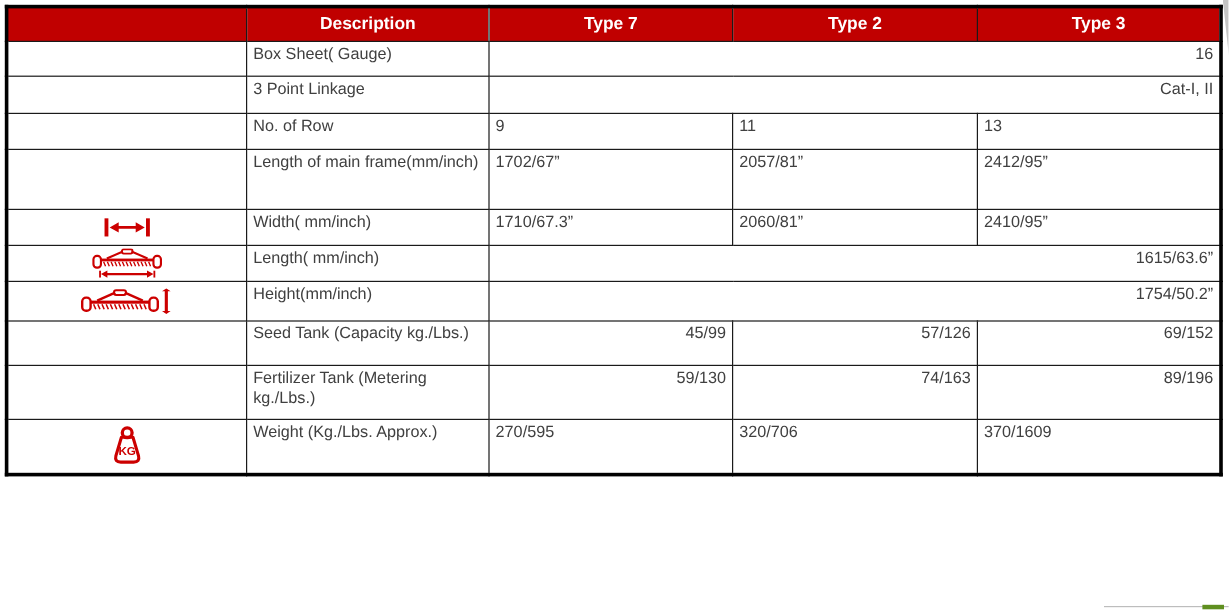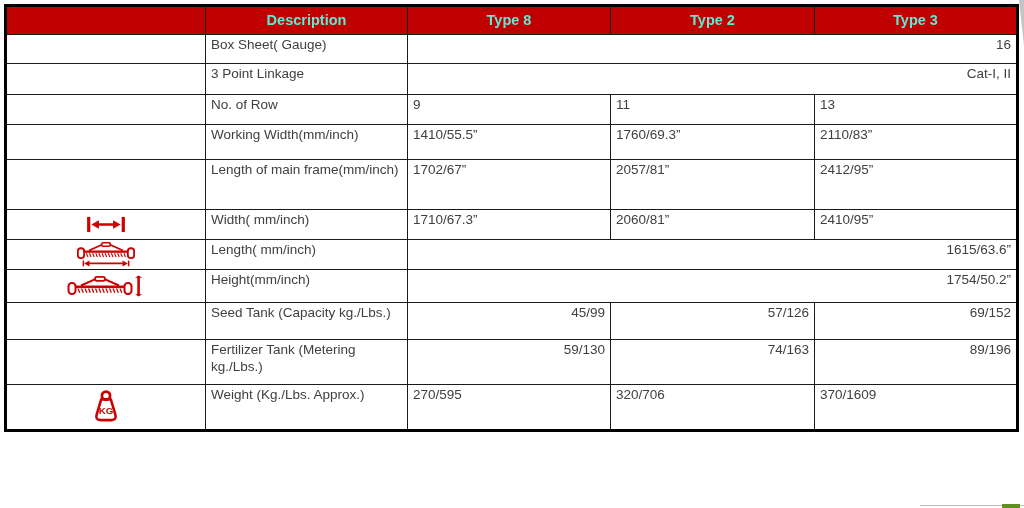--- a/index.html
+++ b/index.html
@@ -2,21 +2,21 @@
 <html><head>
 <meta charset="utf-8">
 <style>
   html,body{margin:0;padding:0;width:1024px;height:508px;background:#ffffff;overflow:hidden;
     font-family:"Liberation Sans",sans-serif;}
   .stage{position:relative;width:1024px;height:508px;}
   table.spec{position:absolute;left:4px;top:4px;border-collapse:collapse;table-layout:fixed;
     border:3px solid #000;}
   td,th{border:1.5px solid #1a1a1a;padding:2px 5px;font-size:13.5px;color:#404040;
     line-height:1.25;vertical-align:top;overflow:hidden;}
-  th{background:#C00000;color:#5eead4;font-weight:bold;font-size:14.5px;
+  th{background:#C00000;color:#ffffff;font-weight:bold;font-size:14.5px;
     text-align:center;vertical-align:middle;padding:2px 4px;}
   td.icon-cell{text-align:center;vertical-align:middle;padding:1px 2px;}
   td.desc{text-align:left;}
   td.val-l{text-align:left;}
   td.val-c{text-align:right;}
   
   tr.hh td,tr.hh th{height:23px;}
   tr.r0 td{height:24px;} tr.r1 td{height:26px;} tr.r2 td{height:31px;}
   tr.r3 td{height:53px;} tr.r4 td{height:25px;margin-left:48px;} tr.r5 td{height:30px;}
   tr.r6 td{height:45px;} tr.r7 td{height:25px;} tr.r8 td{height:25px;}
@@ -39,21 +39,21 @@
         <col style="width:202px">
         <col style="width:203px">
       <col style="width:204px">
         <col style="width:203px">
     </colgroup>
 
     <tbody>
         <tr class="hh">
       <th></th>
       <th>Description</th>
-      <th>Type 8</th>
+      <th>Type 7</th>
       <th>Type 2</th>
       <th>Type 3</th>
     </tr>
 
     <tr class="r0">
       <td class="icon-cell"></td>
       <td class="desc">Box Sheet( Gauge)</td>
       <td class="val-c" colspan="3">16</td>
     </tr>
 
@@ -66,27 +66,20 @@
 
 
     <tr class="r4">
       <td class="icon-cell"></td>
       <td class="desc">No. of Row</td>
       <td class="val-l">9</td>
       <td class="val-l">11</td>
       <td class="val-l">13</td>
     </tr>
 
-    <tr class="r5">
-      <td class="icon-cell"></td>
-      <td class="desc">Working Width(mm/inch)</td>
-      <td class="val-l">1410/55.5”</td>
-      <td class="val-l">1760/69.3”</td>
-      <td class="val-l">2110/83”</td>
-    </tr>
 
     <tr class="r6">
       <td class="icon-cell"></td>
       <td class="desc">Length of main frame(mm/inch)</td>
       <td class="val-l">1702/67”</td>
       <td class="val-l">2057/81”</td>
       <td class="val-l">2412/95”</td>
     </tr>
 
     <tr class="r7">

